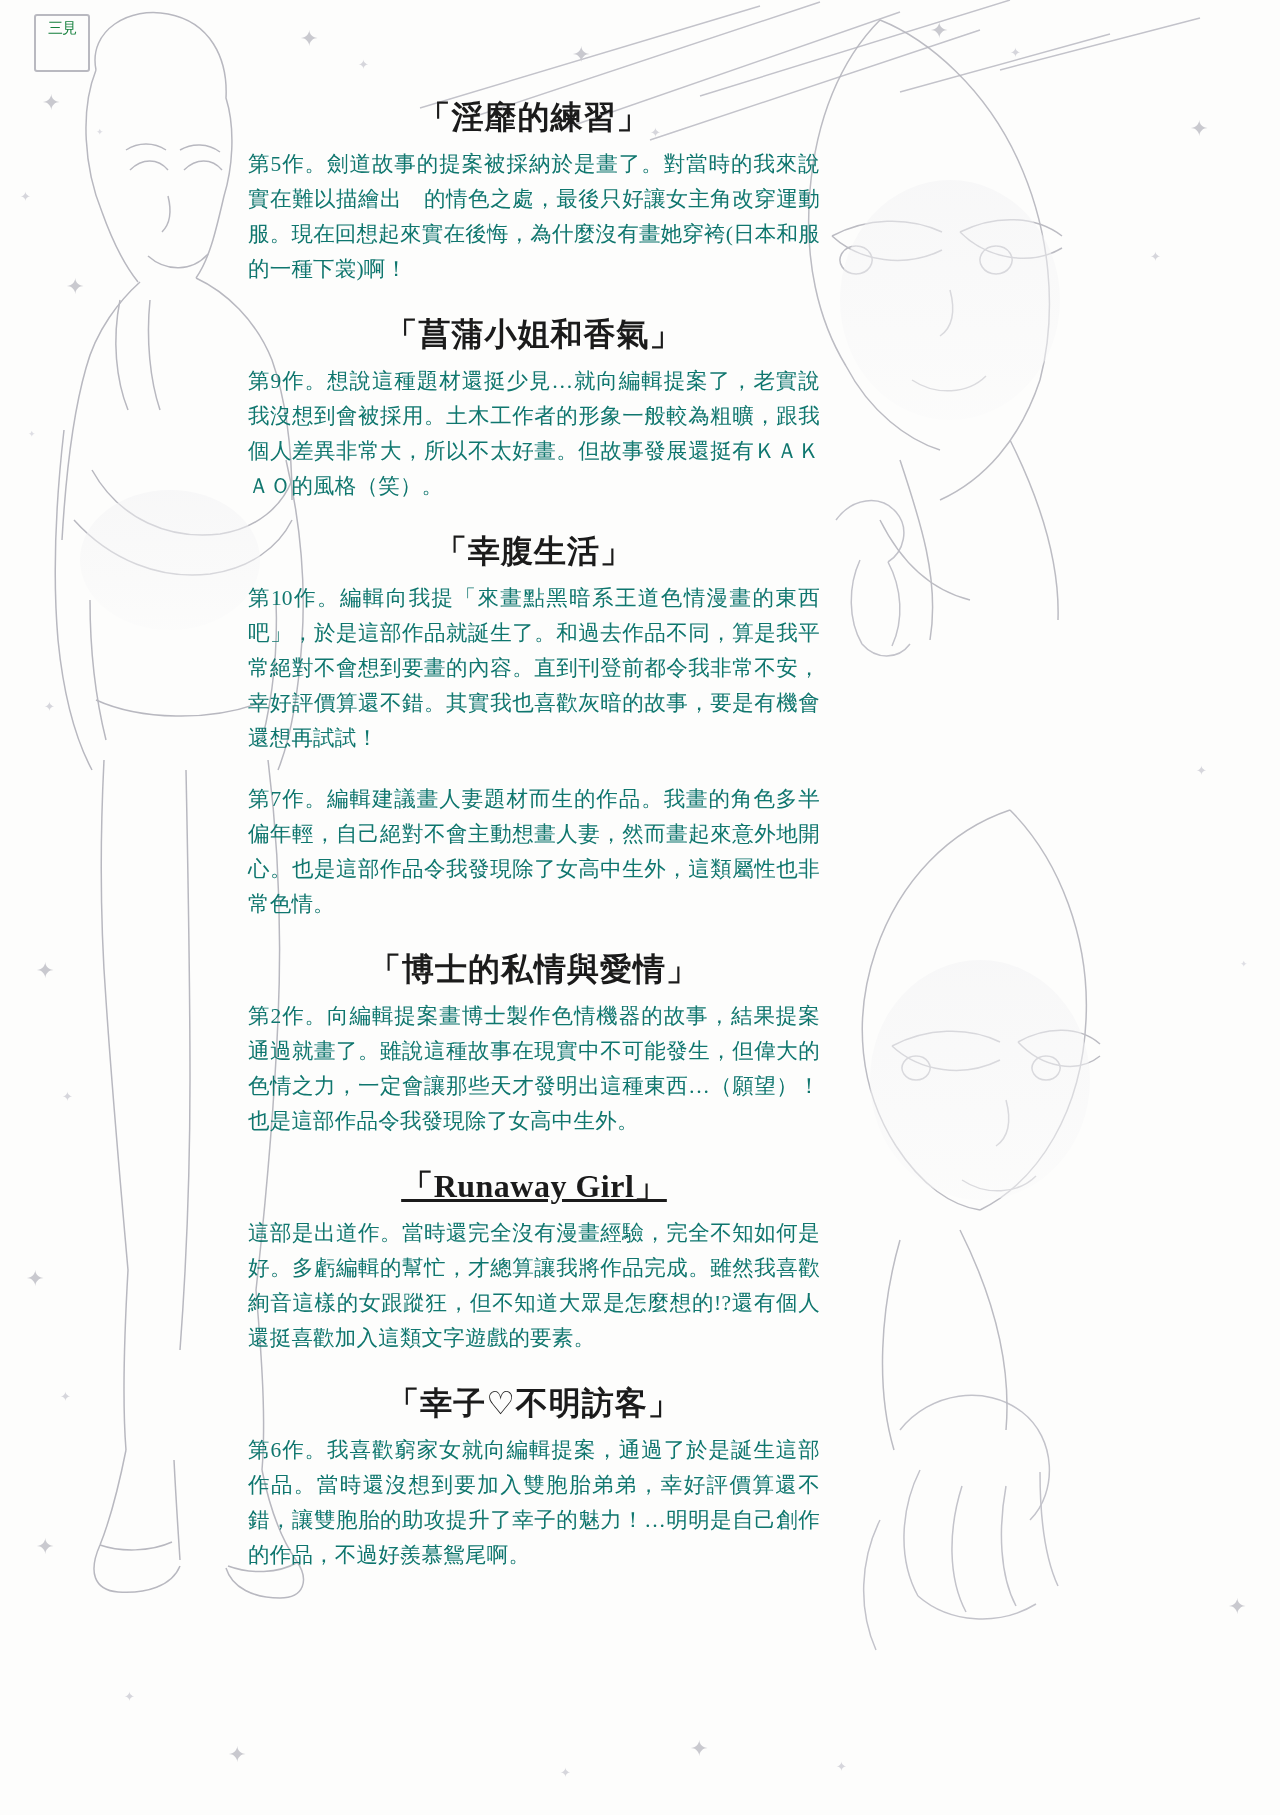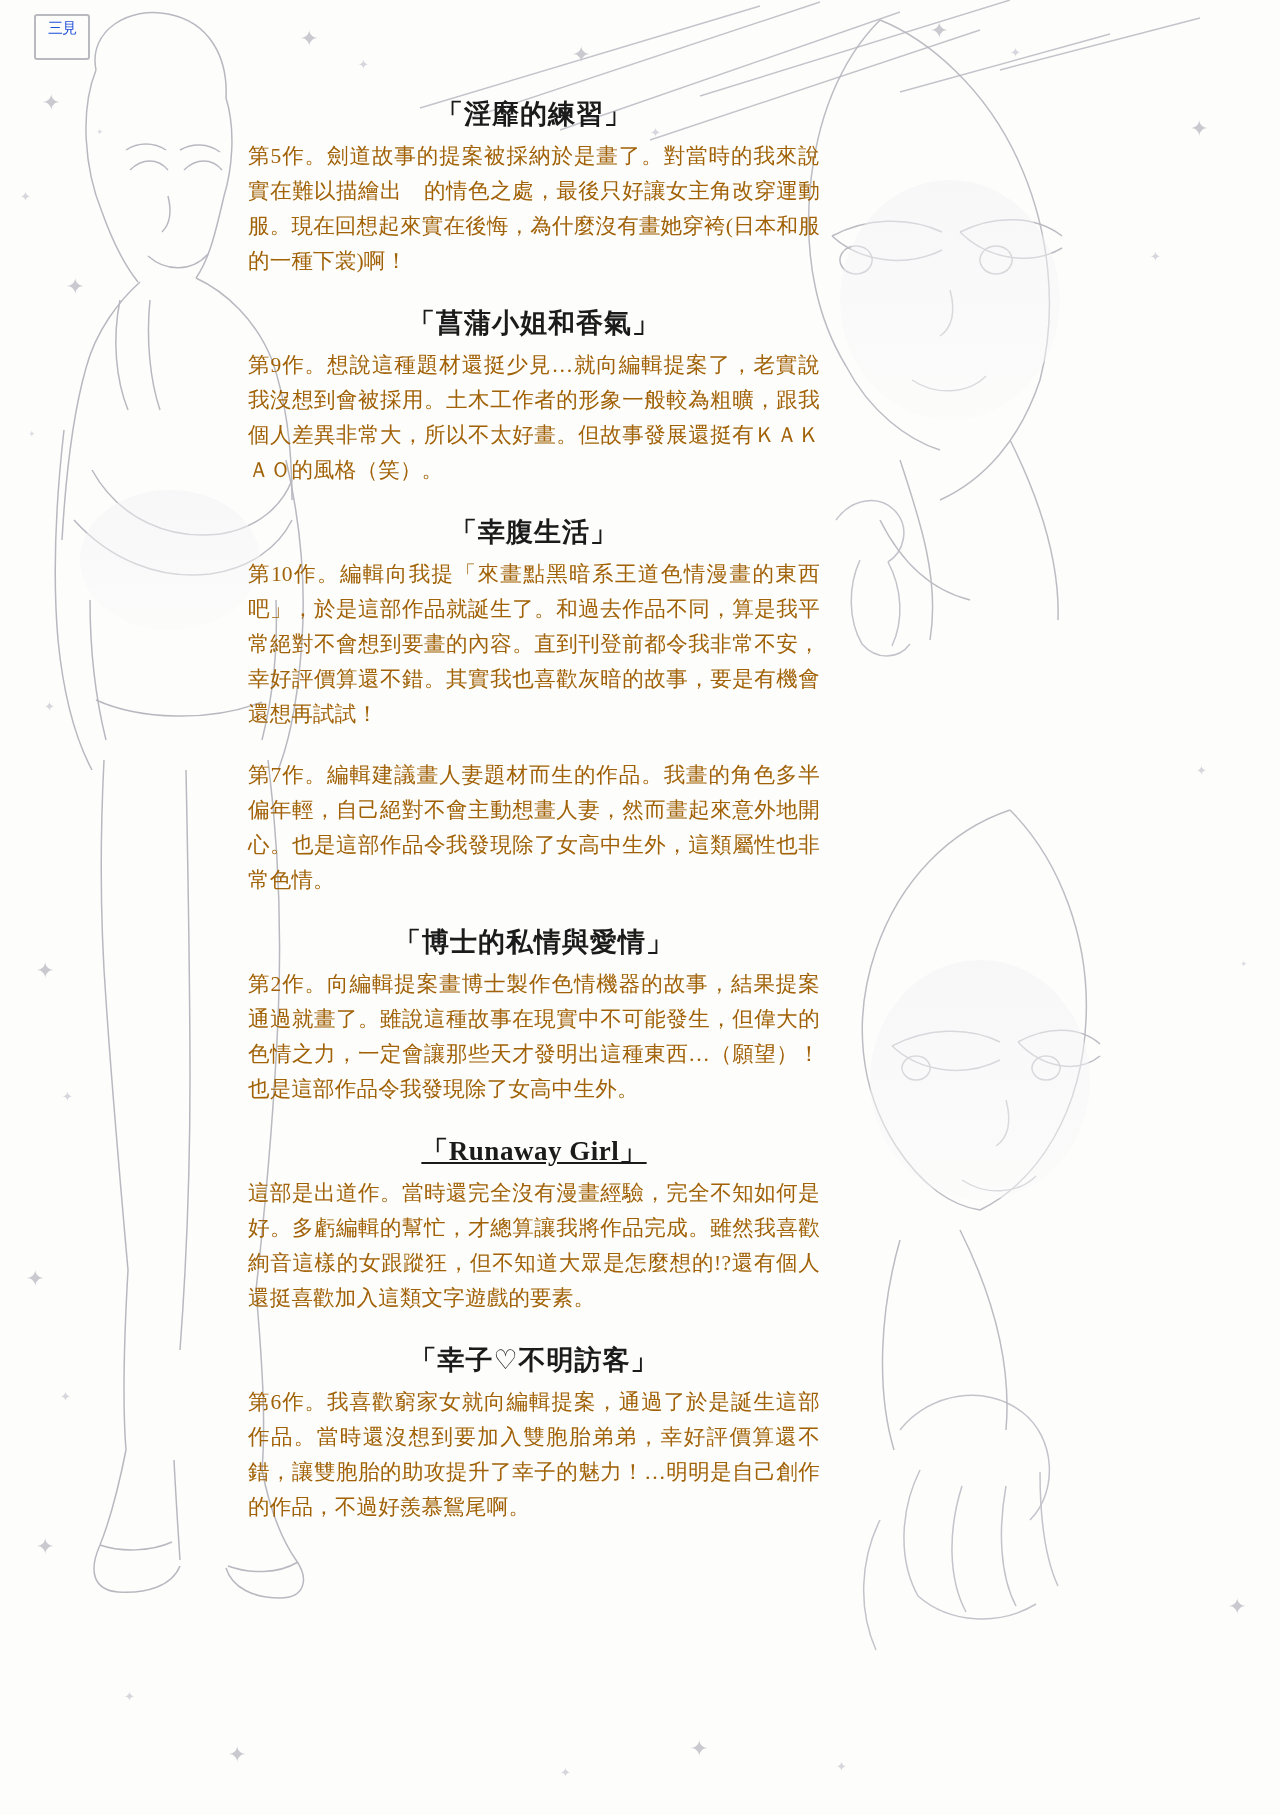--- a/index.html
+++ b/index.html
@@ -32,24 +32,24 @@
     user-select: none;
   }
   .star.small { font-size: 13px; color: #d6d6dc; }
   .star.tiny  { font-size: 9px;  color: #dedee4; }
 
   .stamp {
     position: absolute;
     left: 34px;
     top: 14px;
     width: 56px;
-    height: 46px;
+    height: 58px;
     border: 2px solid #b9b9c0;
     border-radius: 3px;
-    color: #1d4ed8;
+    color: #15803d;
     font-size: 15px;
     line-height: 17px;
     text-align: center;
     padding-top: 4px;
     box-sizing: border-box;
     font-family: "DejaVu Serif", serif;
     letter-spacing: -1px;
   }
 
   
@@ -57,32 +57,32 @@
     position: absolute;
     left: 248px;
     top: 96px;
     width: 572px;
   }
 
   .entry { margin-bottom: 26px; }
 
   .entry-title {
     text-align: center;
-    font-size: 27px;
+    font-size: 32px;
     font-weight: bold;
     letter-spacing: 1px;
     color: #1b1b1b;
     margin: 0 0 7px 0;
     font-family: "DejaVu Serif", "Liberation Serif", serif;
   }
 
   .entry-body {
     font-size: 21.5px;
     line-height: 35px;
-    color: #a16207;
+    color: #0f766e;
     text-align: justify;
     text-justify: inter-character;
     margin: 0;
     letter-spacing: 0.2px;
   }
 
   .entry-title.latin {
     font-family: "Liberation Serif", serif;
     letter-spacing: 0.5px;
     text-decoration: underline;

